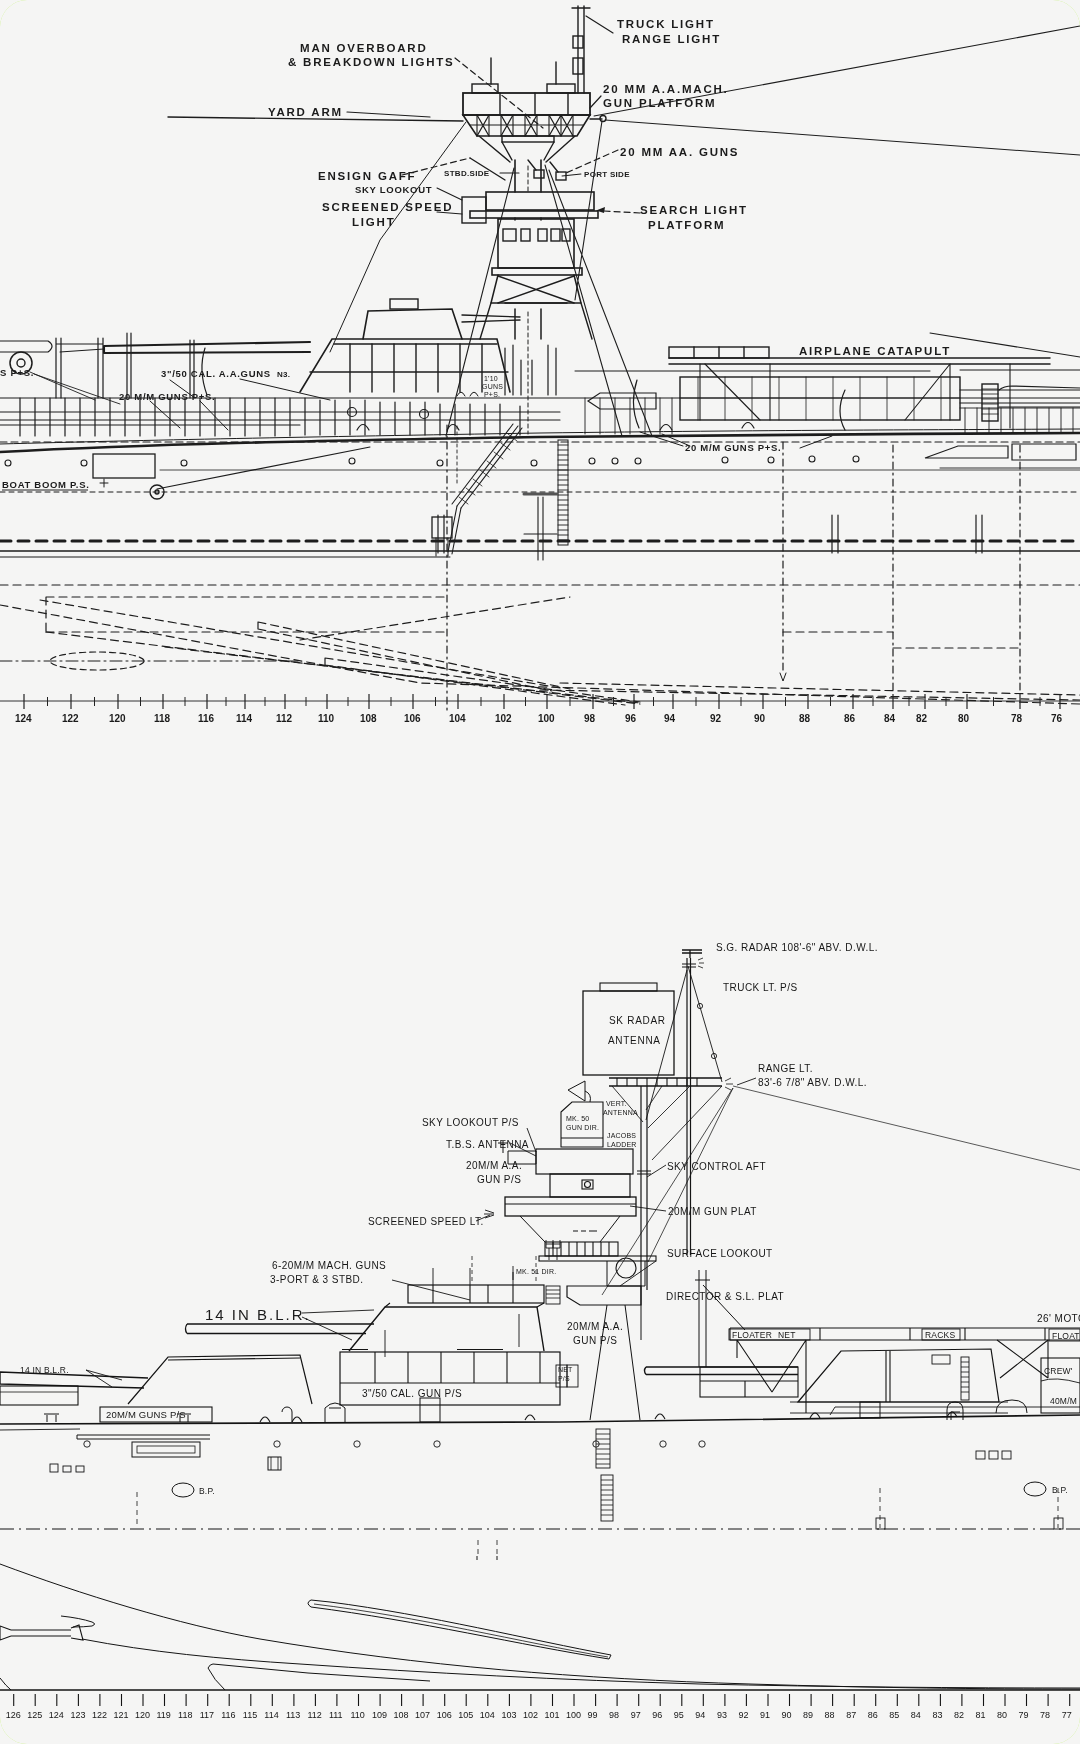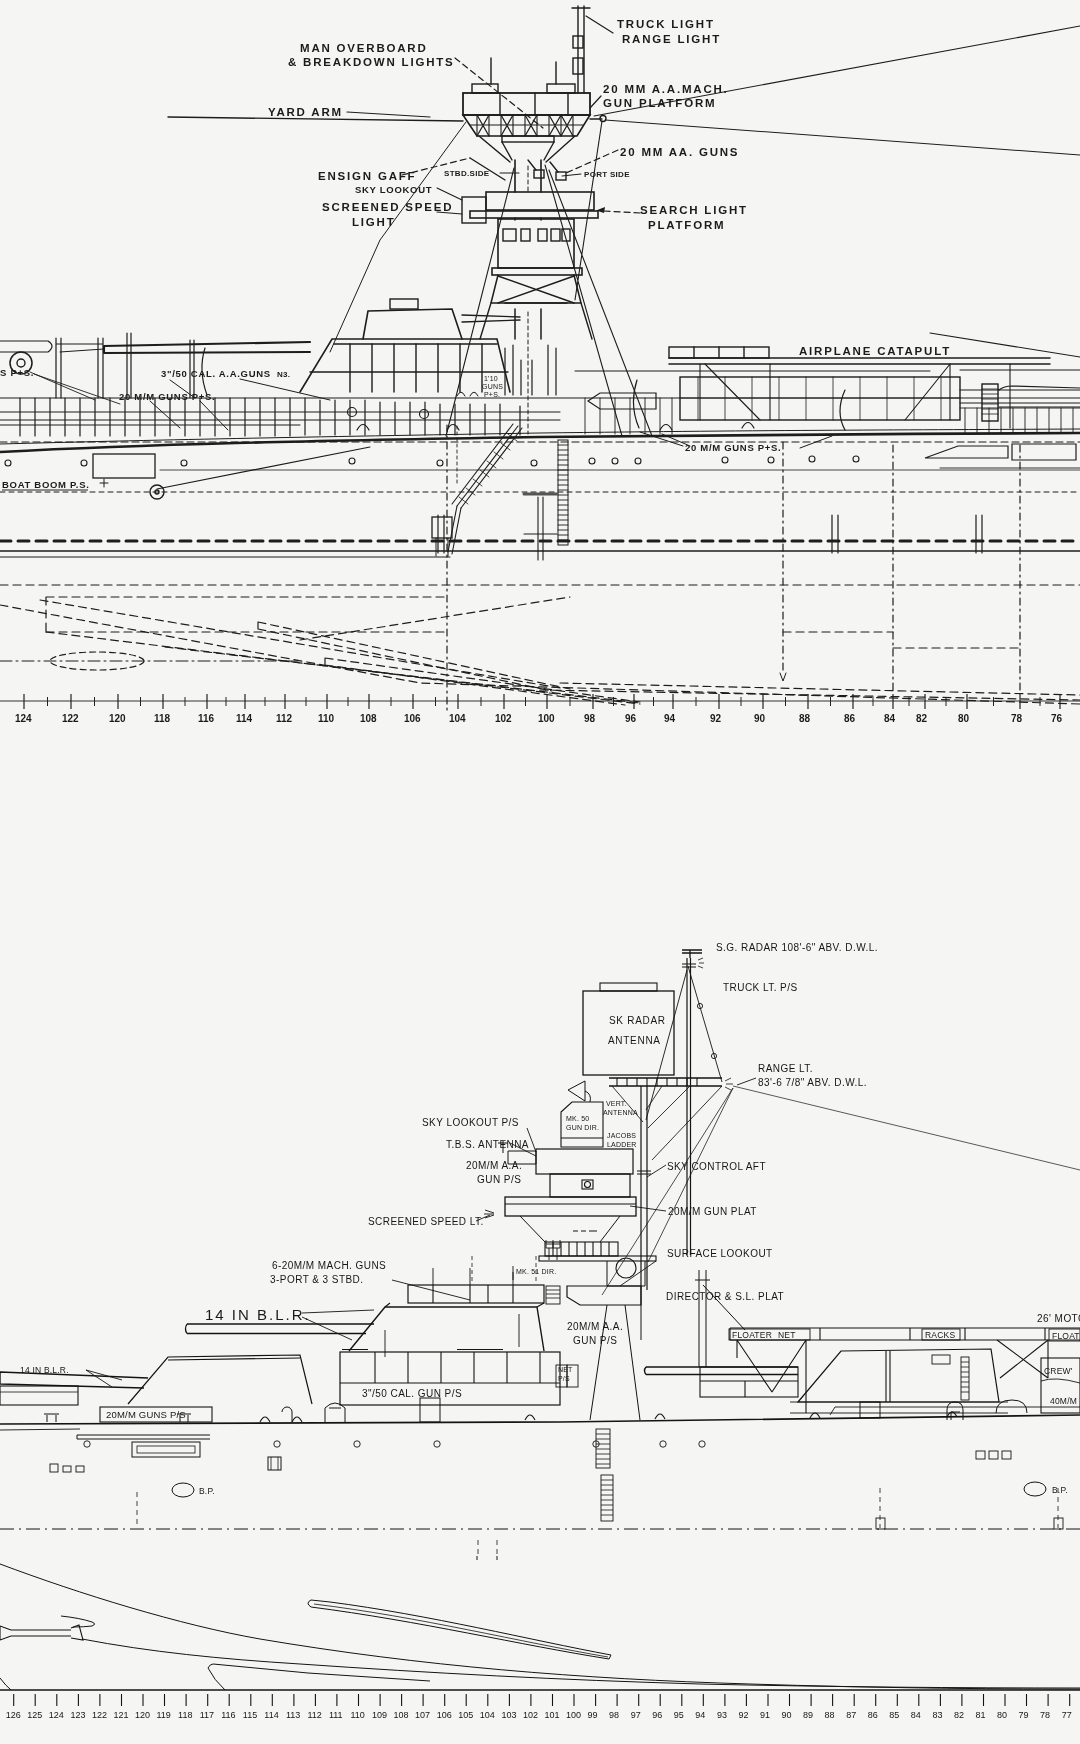--- a/index.html
+++ b/index.html
@@ -1,16 +1,16 @@
 <!DOCTYPE html>
 <html><head>
 <meta charset="utf-8">
 <style>
   html,body{margin:0;padding:0;background:#f5f5f4;}
-  #page{width:1080px;height:1744px;position:relative;background:#bef264;overflow:hidden;}
+  #page{width:1080px;height:1744px;position:relative;background:#bef264;overflow:hidden;border-radius:27px;}
   svg{position:absolute;top:0;left:0;}
   text{font-family:"Liberation Sans", sans-serif;fill:#1b1b1b;}
   .h1{font-size:11.5px;font-weight:bold;letter-spacing:1.8px;}
   .h2{font-size:9.5px;font-weight:bold;letter-spacing:0.7px;}
   .h3{font-size:8px;font-weight:bold;letter-spacing:0.3px;}
   .c1{font-size:10px;letter-spacing:0.45px;fill:#161616;}
   .c2{font-size:7px;letter-spacing:0.2px;fill:#161616;}
   .c3{font-size:8.5px;letter-spacing:0.2px;fill:#161616;}
   .num{font-size:10px;font-weight:bold;letter-spacing:0px;}
   .rnum{font-size:9px;fill:#161616;}

